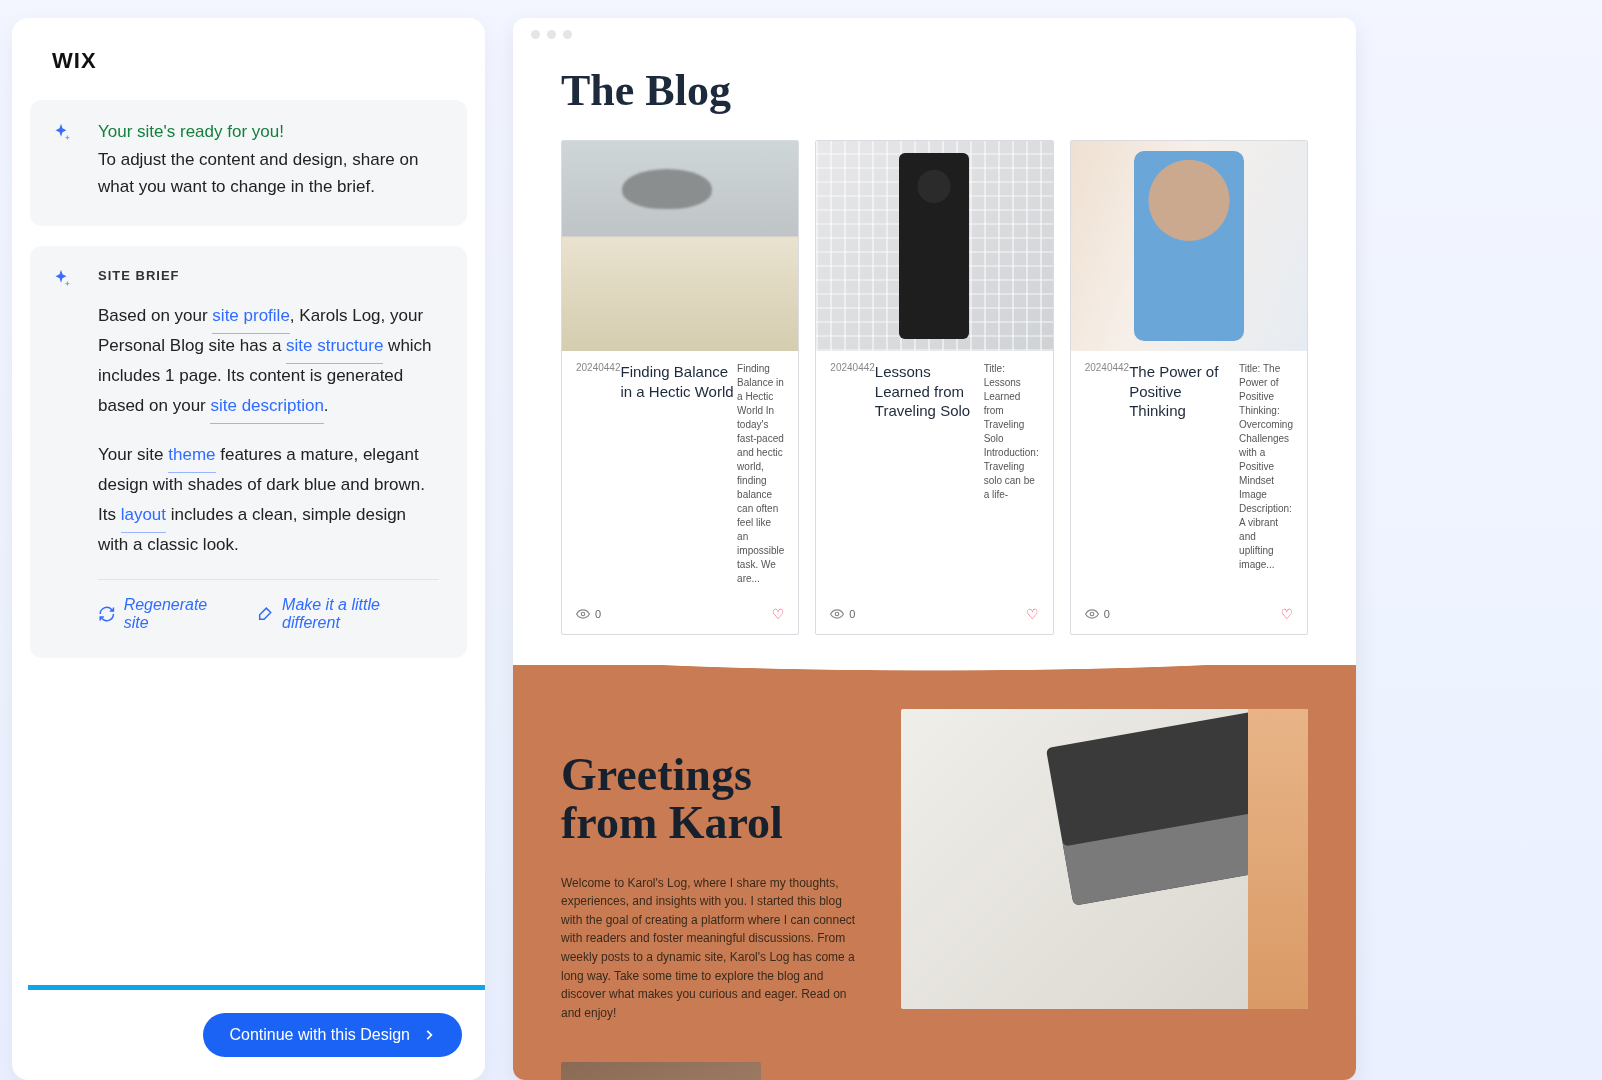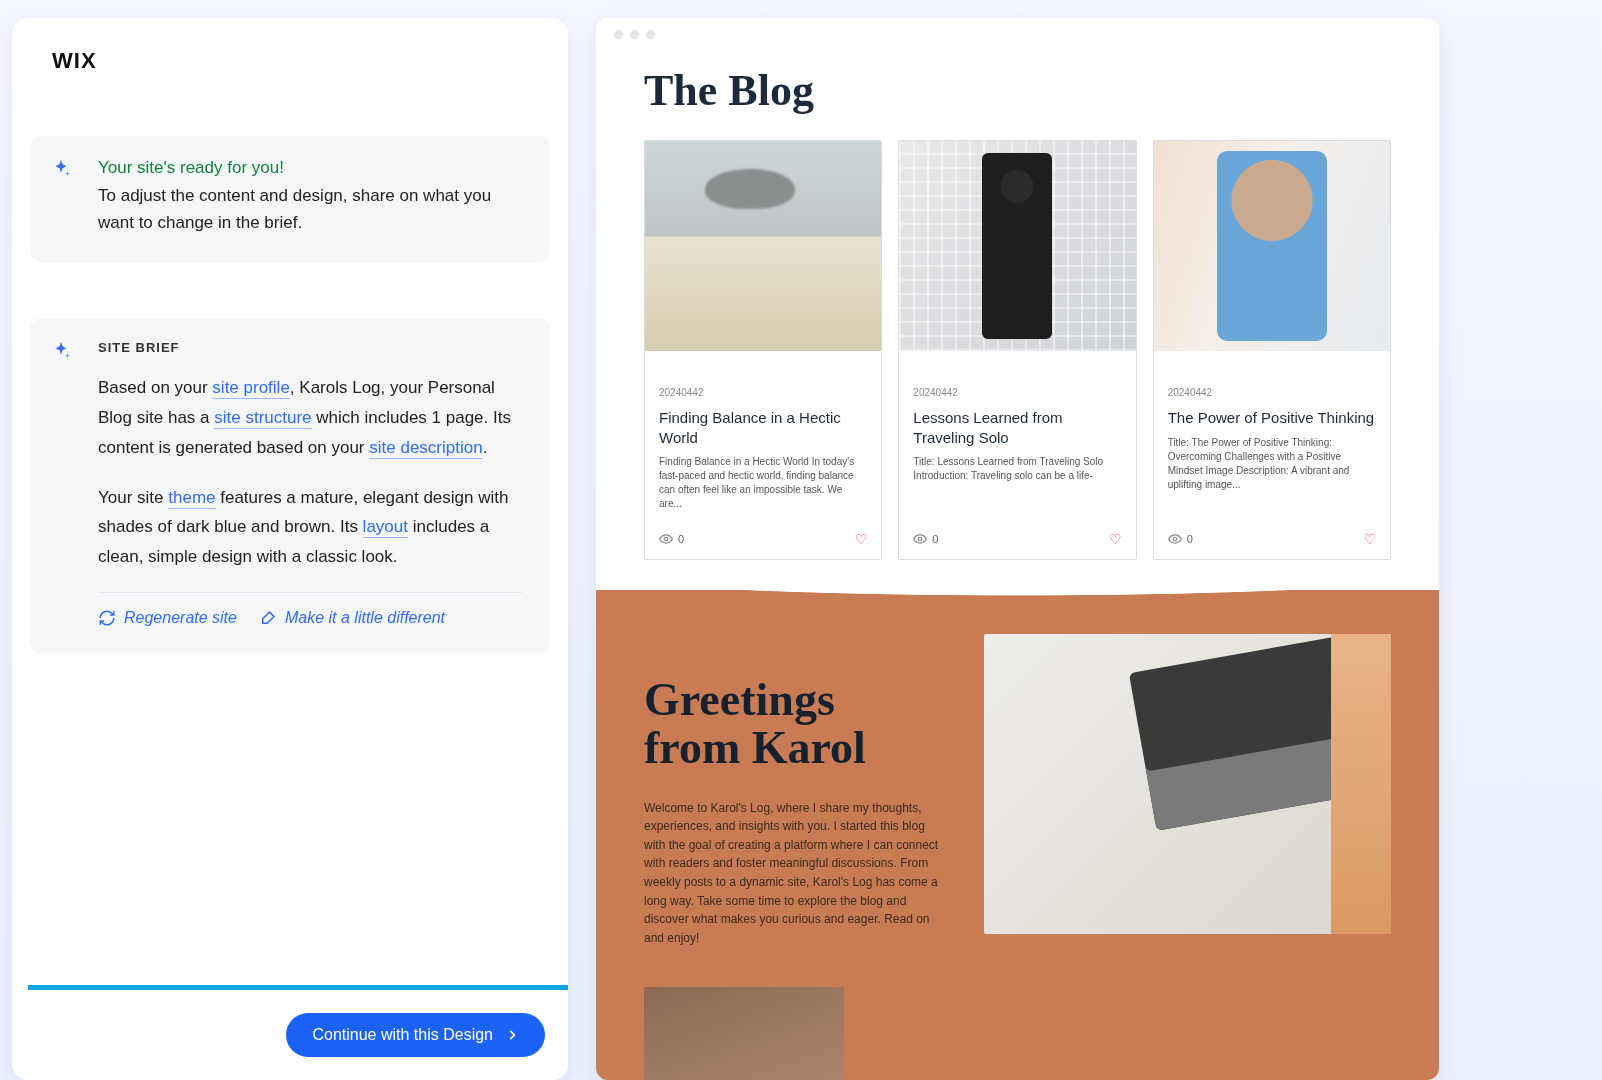--- a/index.html
+++ b/index.html
@@ -9,29 +9,28 @@
     width: 1602px;
     height: 1080px;
     overflow: hidden;
     display: flex;
     gap: 28px;
     padding: 18px 140px 0 12px;
   }
 
   
   .left-panel {
-    width: 556px;
+    width: 473px;
     background: #fff;
     border-radius: 16px;
     box-shadow: 0 8px 24px rgba(0,0,0,.06);
     display: flex;
     flex-direction: column;
     padding: 30px 18px 18px 18px;
     position: relative;
-    gap: 36px;
   }
   .logo {
     font-weight: 900;
     font-size: 22px;
     letter-spacing: 1px;
     color: #111;
     padding-left: 22px;
     margin-bottom: 26px;
     font-family: Arial Black, Arial, sans-serif;
   }
@@ -73,21 +72,21 @@
   .brief-para {
     font-size: 17px;
     color: #222;
     line-height: 1.75;
     margin-bottom: 20px;
   }
   .brief-para .link {
     color: #2f6cff;
     border-bottom: 1px solid #98b6ff;
     cursor: pointer;
-    padding-bottom: 1px;
+    padding-bottom: 8px;
   }
   .brief-hr {
     border: none;
     border-top: 1px solid #e3e5ea;
     margin: 4px 0 16px 0;
   }
   .brief-actions {
     display: flex;
     gap: 22px;
     align-items: center;
@@ -169,21 +168,21 @@
   .post-card {
     flex: 1;
     border: 1px solid #d9dbe0;
     border-radius: 2px;
     background: #fff;
     display: flex;
     flex-direction: column;
     min-width: 0;
   }
   .post-img { height: 210px; }
-  .post-content { padding: 28px 14px 10px 14px; flex:1; display:flex; flex-direction:column;margin-top:8px; }
+  .post-content { padding: 11px 14px 10px 14px; flex:1; display:flex; flex-direction:row; }
   .post-date { font-size: 10px; color: #888; margin-bottom: 10px; }
   .post-title { font-size: 15px; color: #1d2a3b; margin-bottom: 8px; line-height:1.3; }
   .post-excerpt { font-size: 10px; color: #555; line-height: 1.4; flex:1; }
   .post-footer {
     display: flex;
     justify-content: space-between;
     align-items: center;
     padding: 10px 14px 12px 14px;
     font-size: 11px;
     color: #666;

